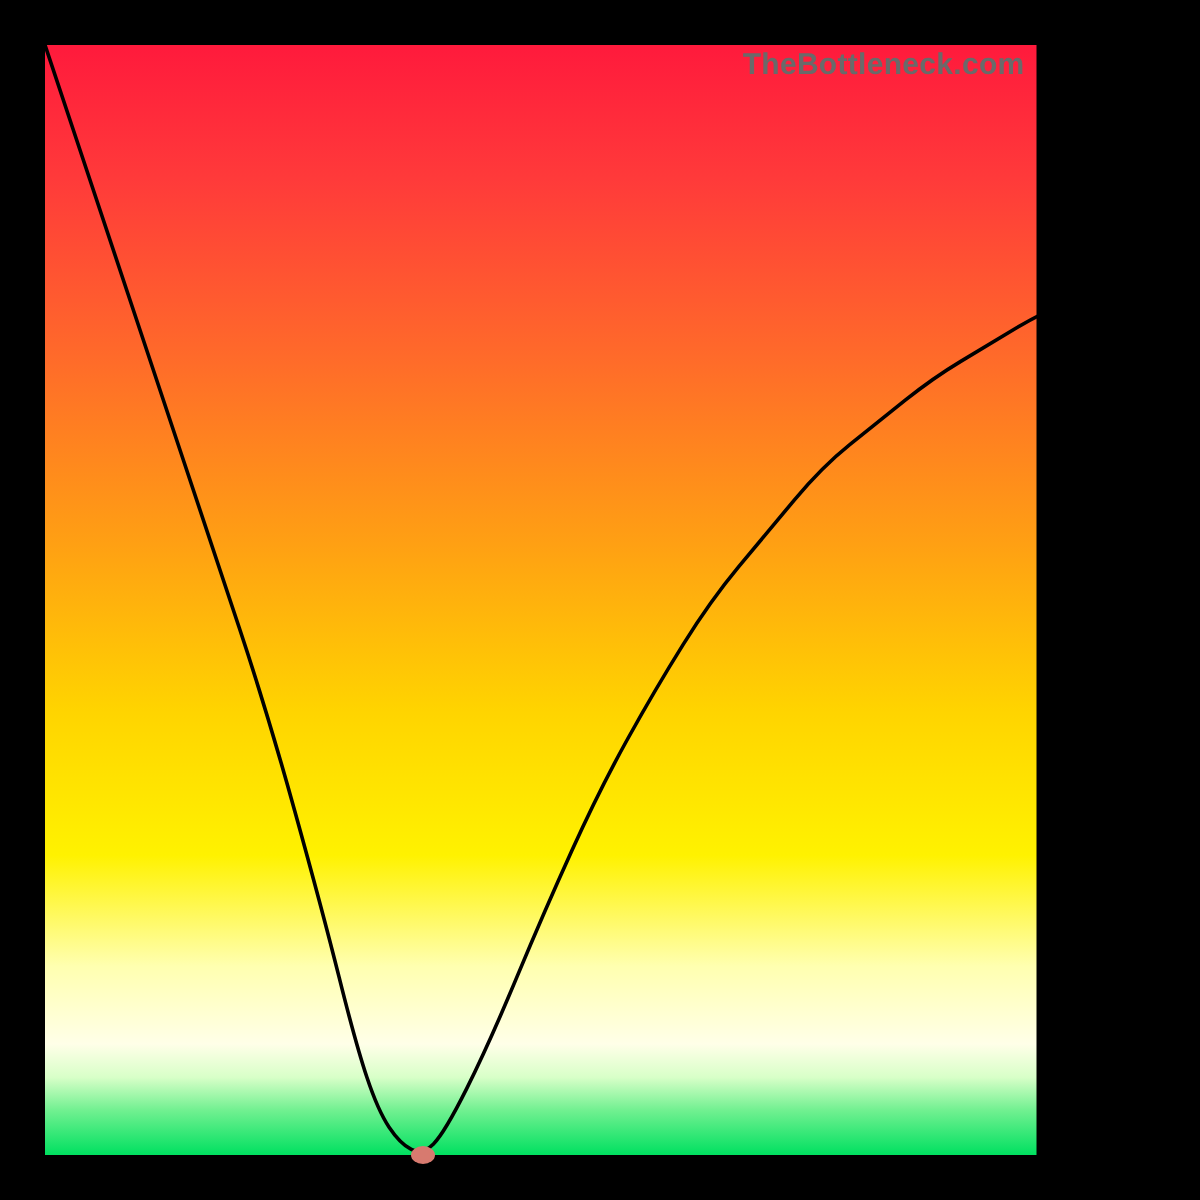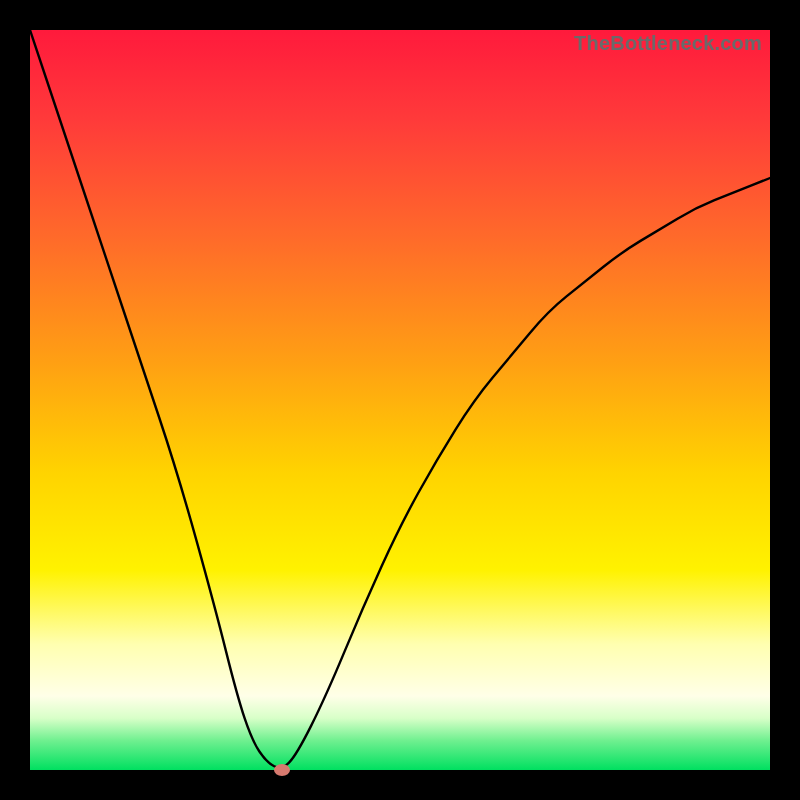--- a/index.html
+++ b/index.html
@@ -7,21 +7,21 @@
   .frame {
     position: relative;
     width: 800px;
     height: 800px;
     background: #000;
   }
   .plot {
     position: absolute;
     left: 30px;
     top: 30px;
-    width: 740px;
+    width: 661px;
     height: 740px;
     background: linear-gradient(to bottom,
       #ff1a3c 0%,
       #ff3a3a 12%,
       #ff6a2a 28%,
       #ffa013 45%,
       #ffd400 60%,
       #fff200 73%,
       #ffffb0 83%,
       #ffffe8 90%,

